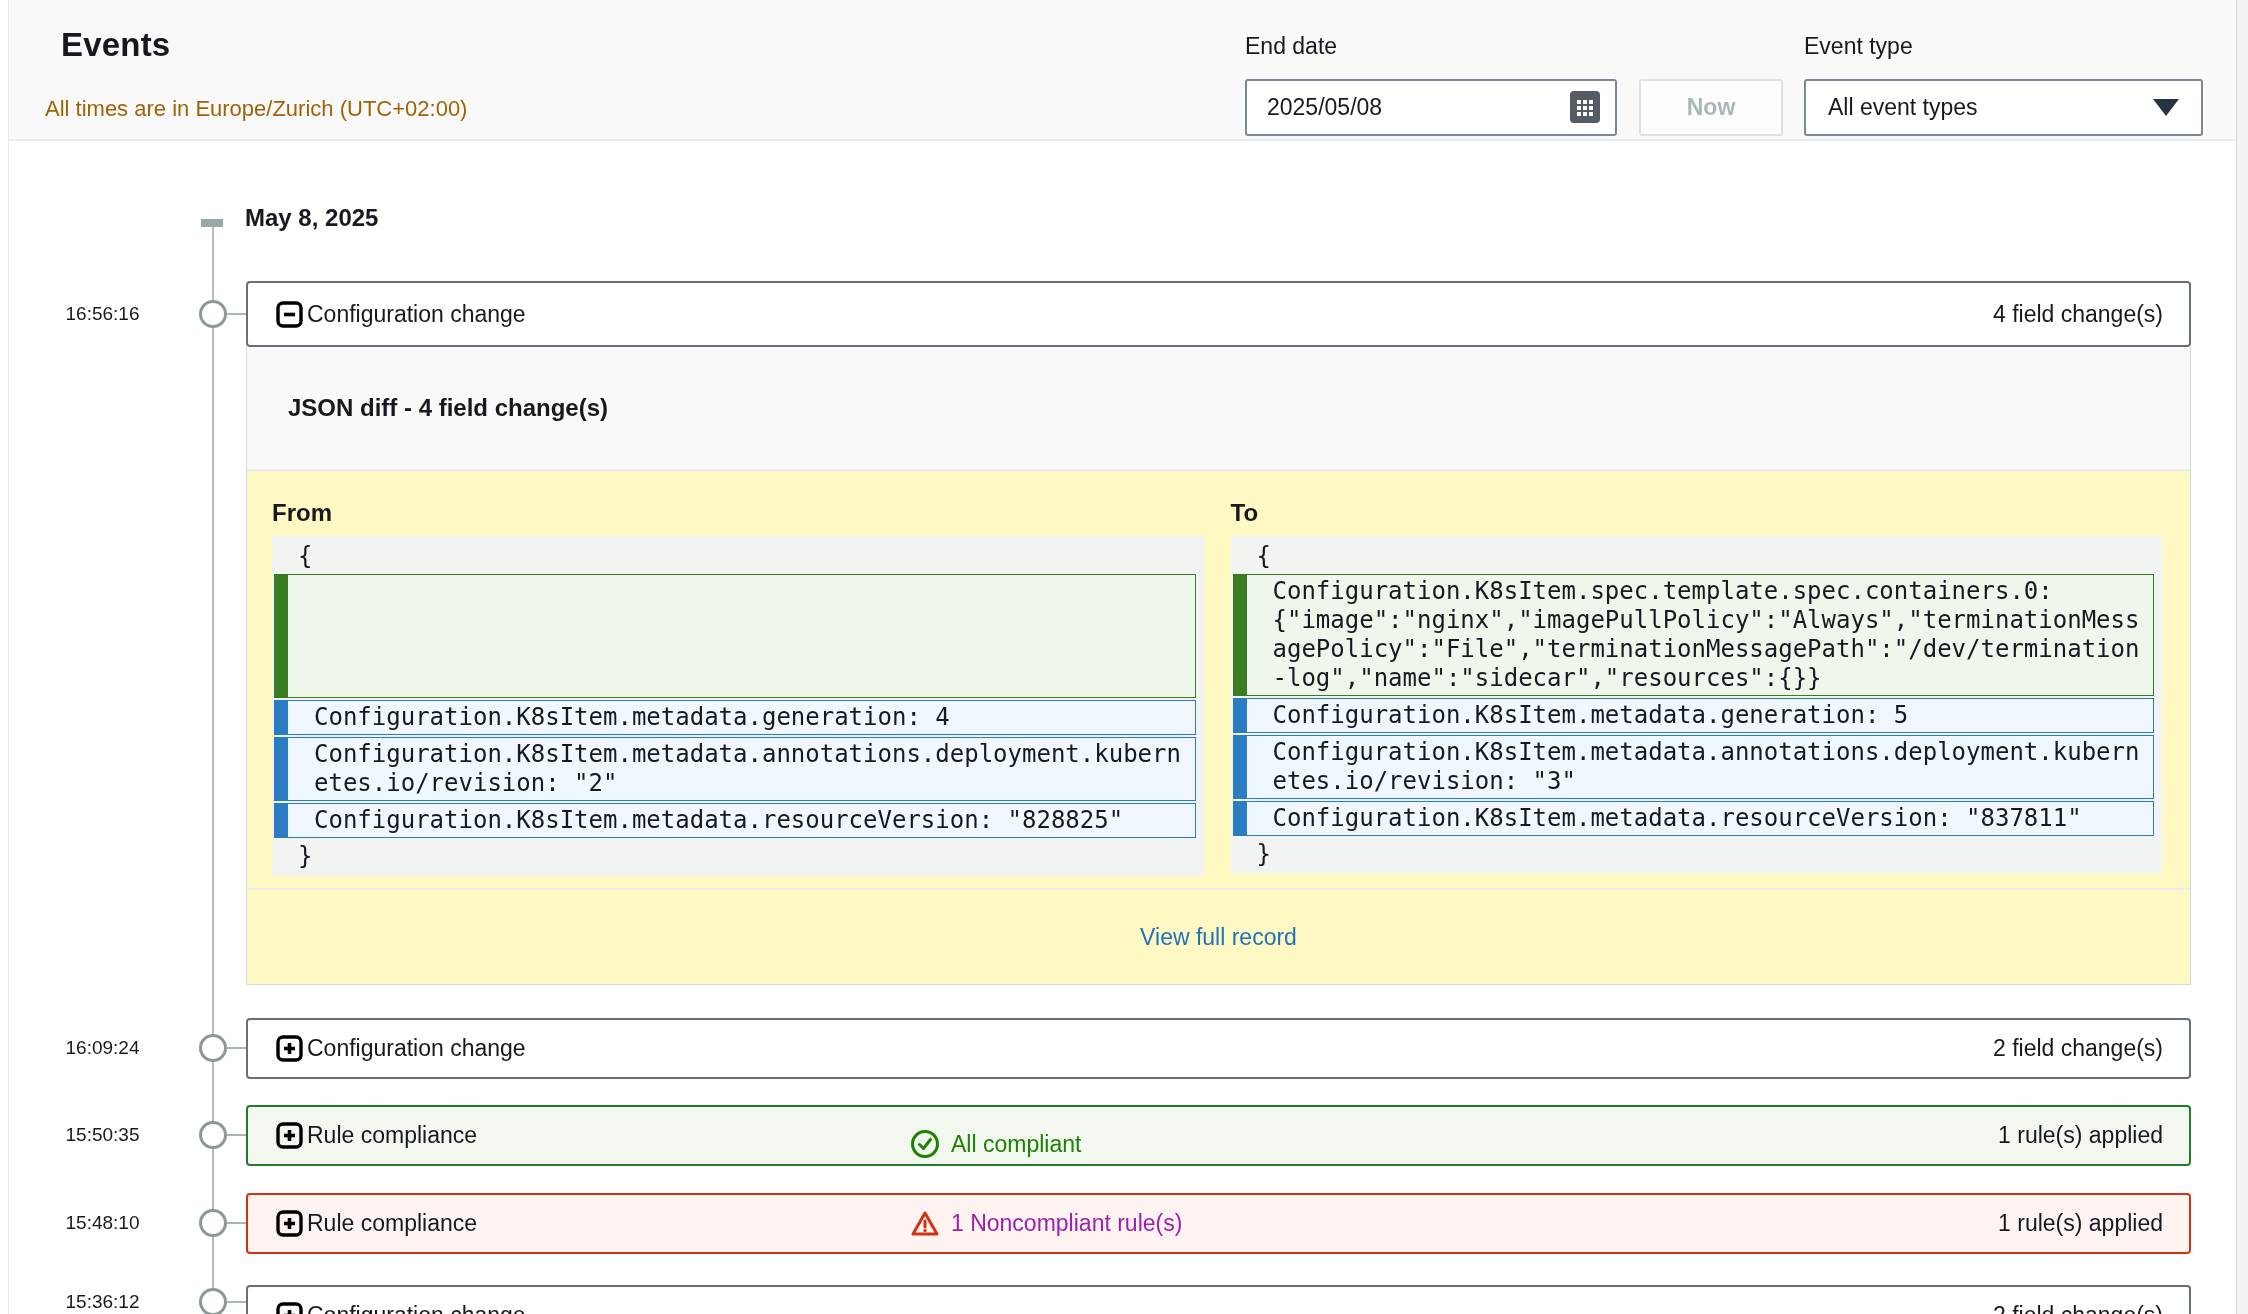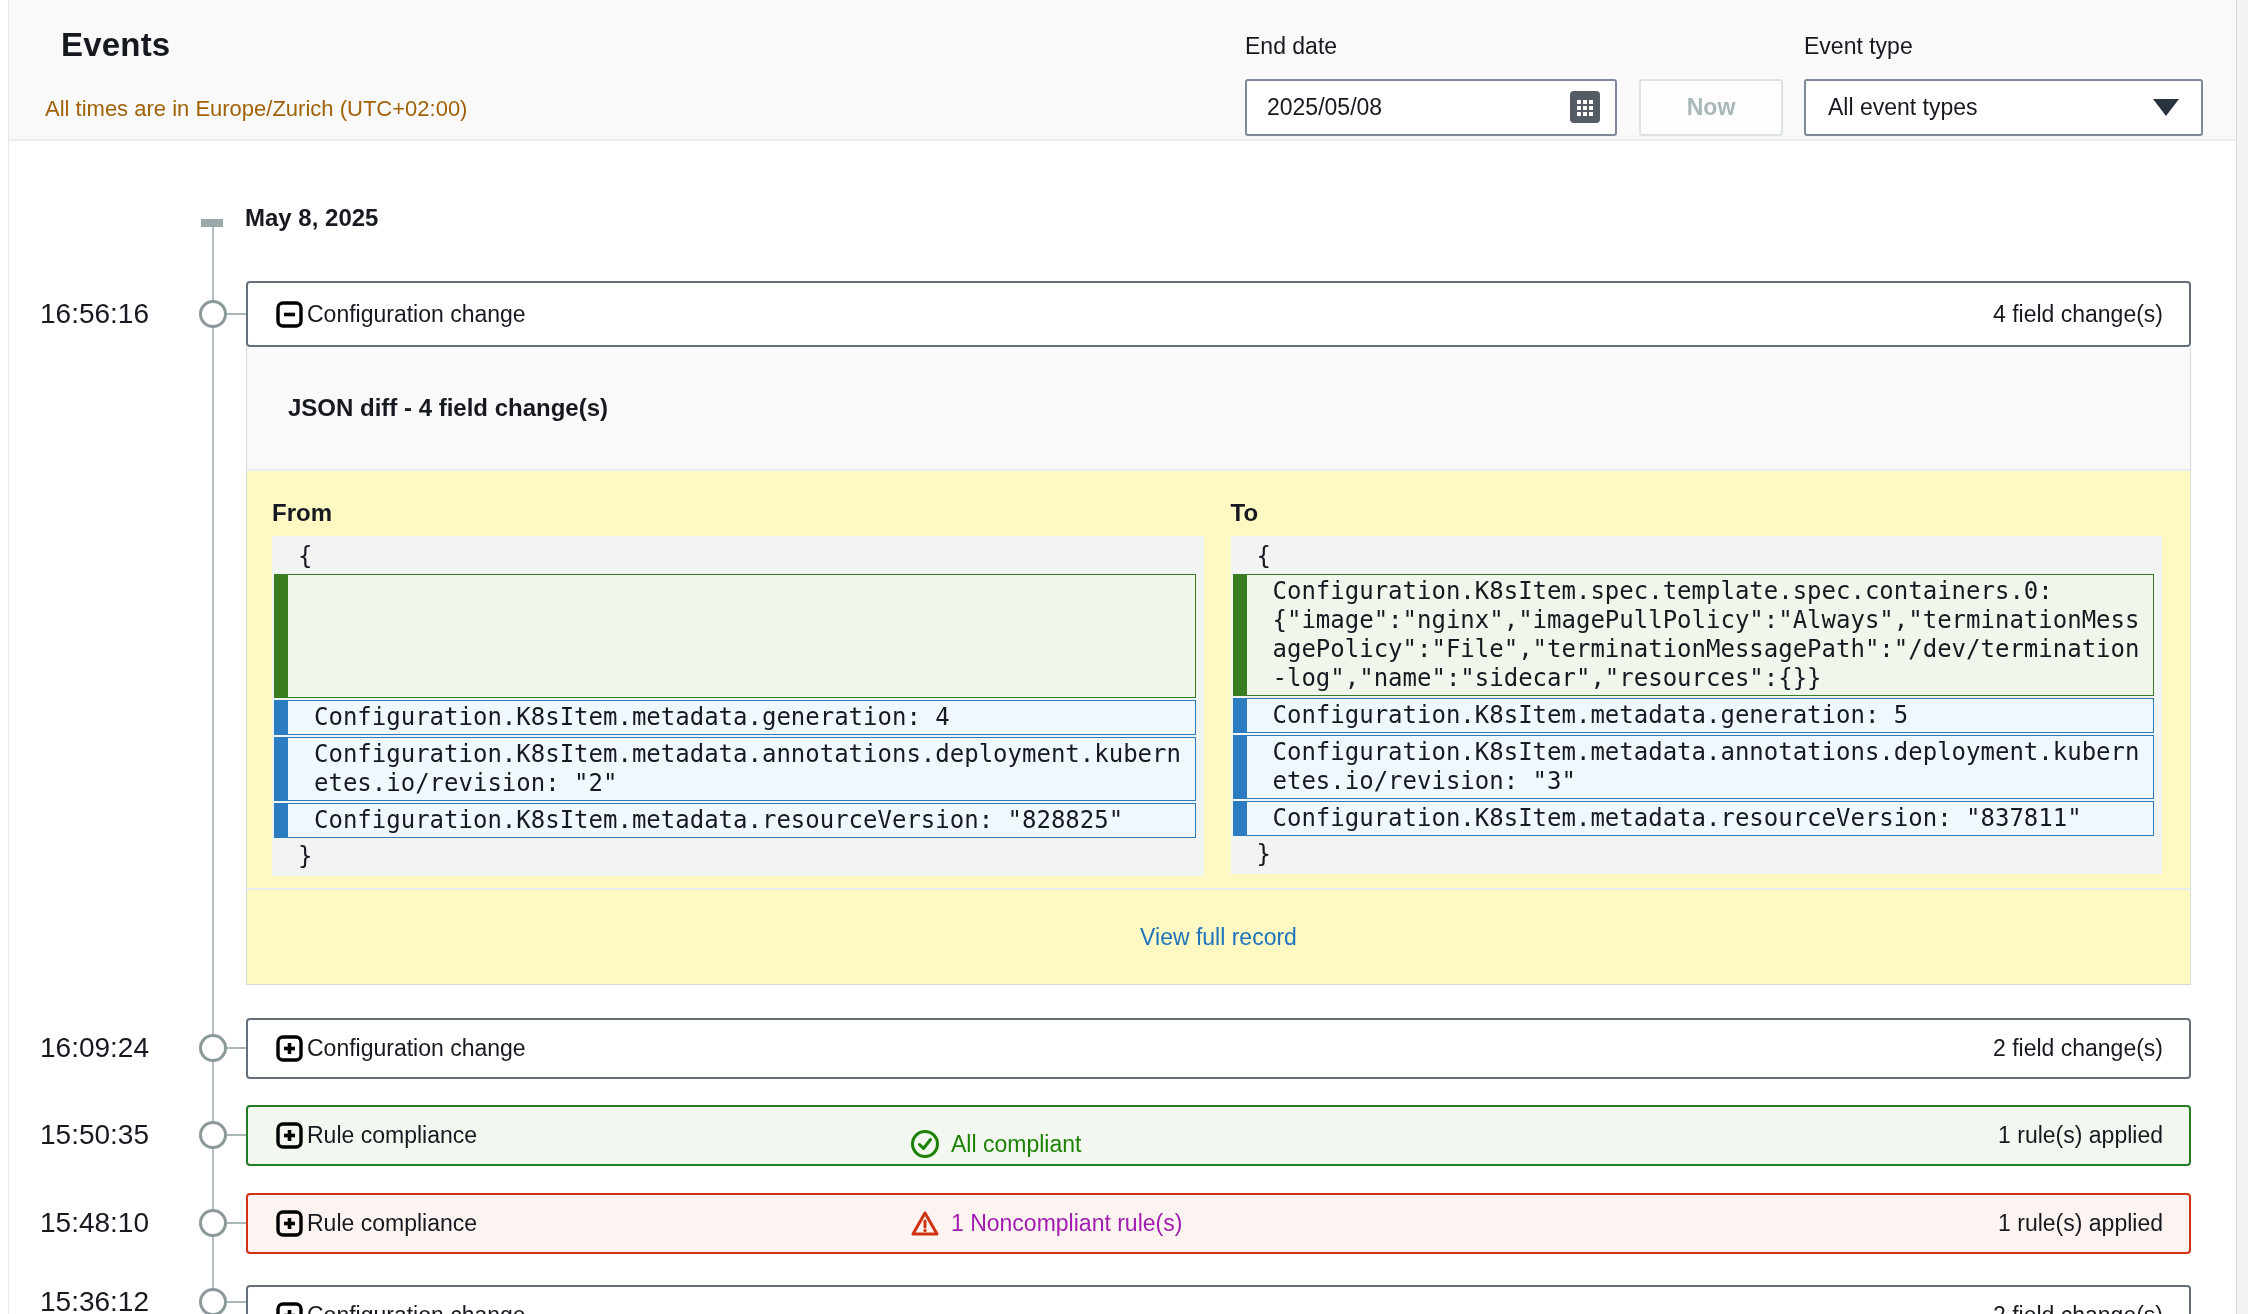--- a/index.html
+++ b/index.html
@@ -24,21 +24,21 @@
   .date-input { position:absolute; left:1236px; top:79px; width:372px; height:57px; background:#fff; border:2px solid #7d8998; border-radius:3px; display:flex; align-items:center; padding:0 14px 0 20px; }
   .date-input input { border:none; outline:none; flex:1; font-size:23px; font-family:"Liberation Sans", sans-serif; color:#16191f; background:transparent; }
   .now-btn { position:absolute; left:1630px; top:79px; width:144px; height:57px; background:#fdfdfd; border:2px solid #dde3e3; border-radius:3px; color:#aab7b8; font-size:23px; font-weight:700; display:flex; align-items:center; justify-content:center; cursor:default; }
   .type-select { position:absolute; left:1795px; top:79px; width:399px; height:57px; background:#fff; border:2px solid #7d8998; border-radius:3px; display:flex; align-items:center; justify-content:space-between; padding:0 22px 0 22px; font-size:23px; }
   .caret { width:0; height:0; border-left:13px solid transparent; border-right:13px solid transparent; border-top:17px solid #2a3440; }
 
   
   .tl-line { position:absolute; left:212px; top:224px; width:2px; height:1090px; background:#b3bec0; }
   .tl-cap { position:absolute; left:201px; top:219px; width:22px; height:8px; background:#9aa7a8; }
   .tl-date { position:absolute; left:245px; top:204px; font-size:24px; font-weight:700; }
-  .tl-time { position:absolute; left:40px; width:125px; height:28px; line-height:28px; text-align:left; font-size:28px; color:#16191f; }
+  .tl-time { position:absolute; left:40px; width:125px; height:28px; line-height:28px; text-align:center; font-size:19px; color:#16191f; }
   .tl-dot { position:absolute; left:199px; width:28px; height:28px; border:3px solid #8c999b; border-radius:50%; background:#fff; }
   .tl-tick { position:absolute; left:227px; width:19px; height:2px; background:#aab7b8; }
 
   
   .event-card { position:absolute; left:246px; width:1945px; background:#fff; border:2px solid #646f79; border-radius:4px; display:flex; align-items:center; padding:0 26px 0 28px; }
   .event-card.success { border-color:#237b25; background:#f2f8f0; }
   .event-card.error   { border-color:#d13212; background:#fdf4f1; }
   .ev-type { font-size:23px; margin-left:4px; }
   .ev-badge { margin-left:auto; font-size:23px; }
   .ev-status { position:absolute; left:662px; display:flex; align-items:center; gap:11px; font-size:23px; }

